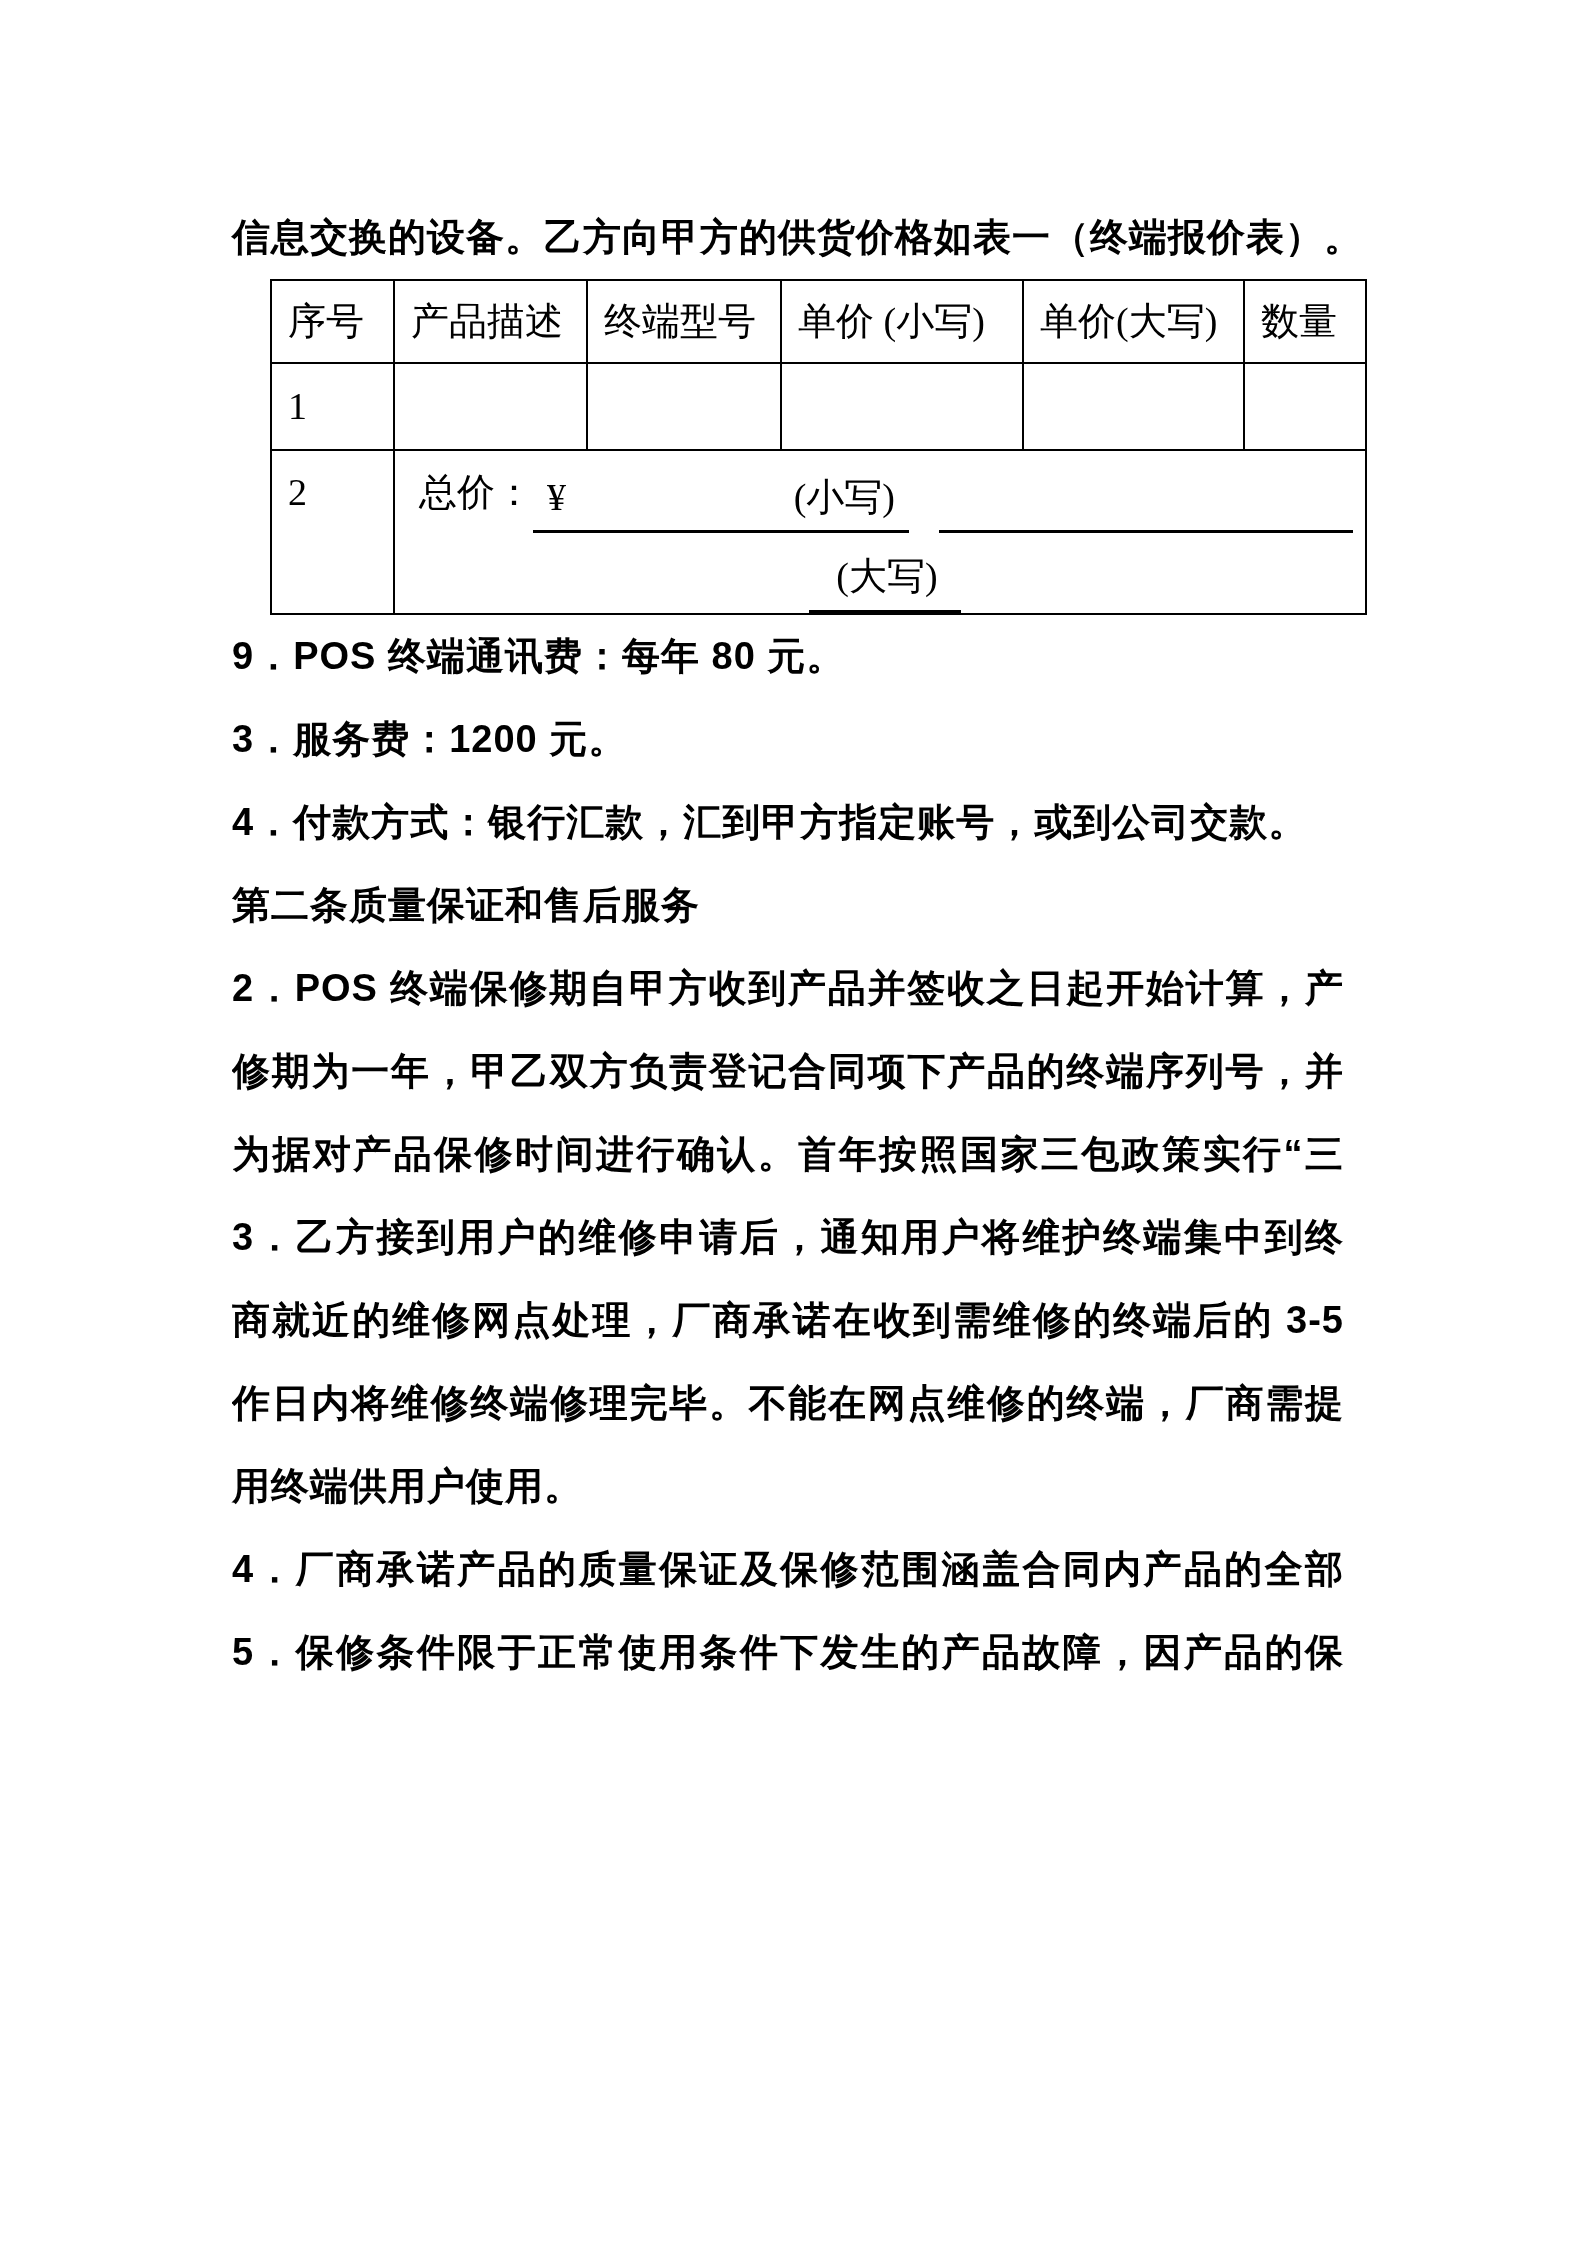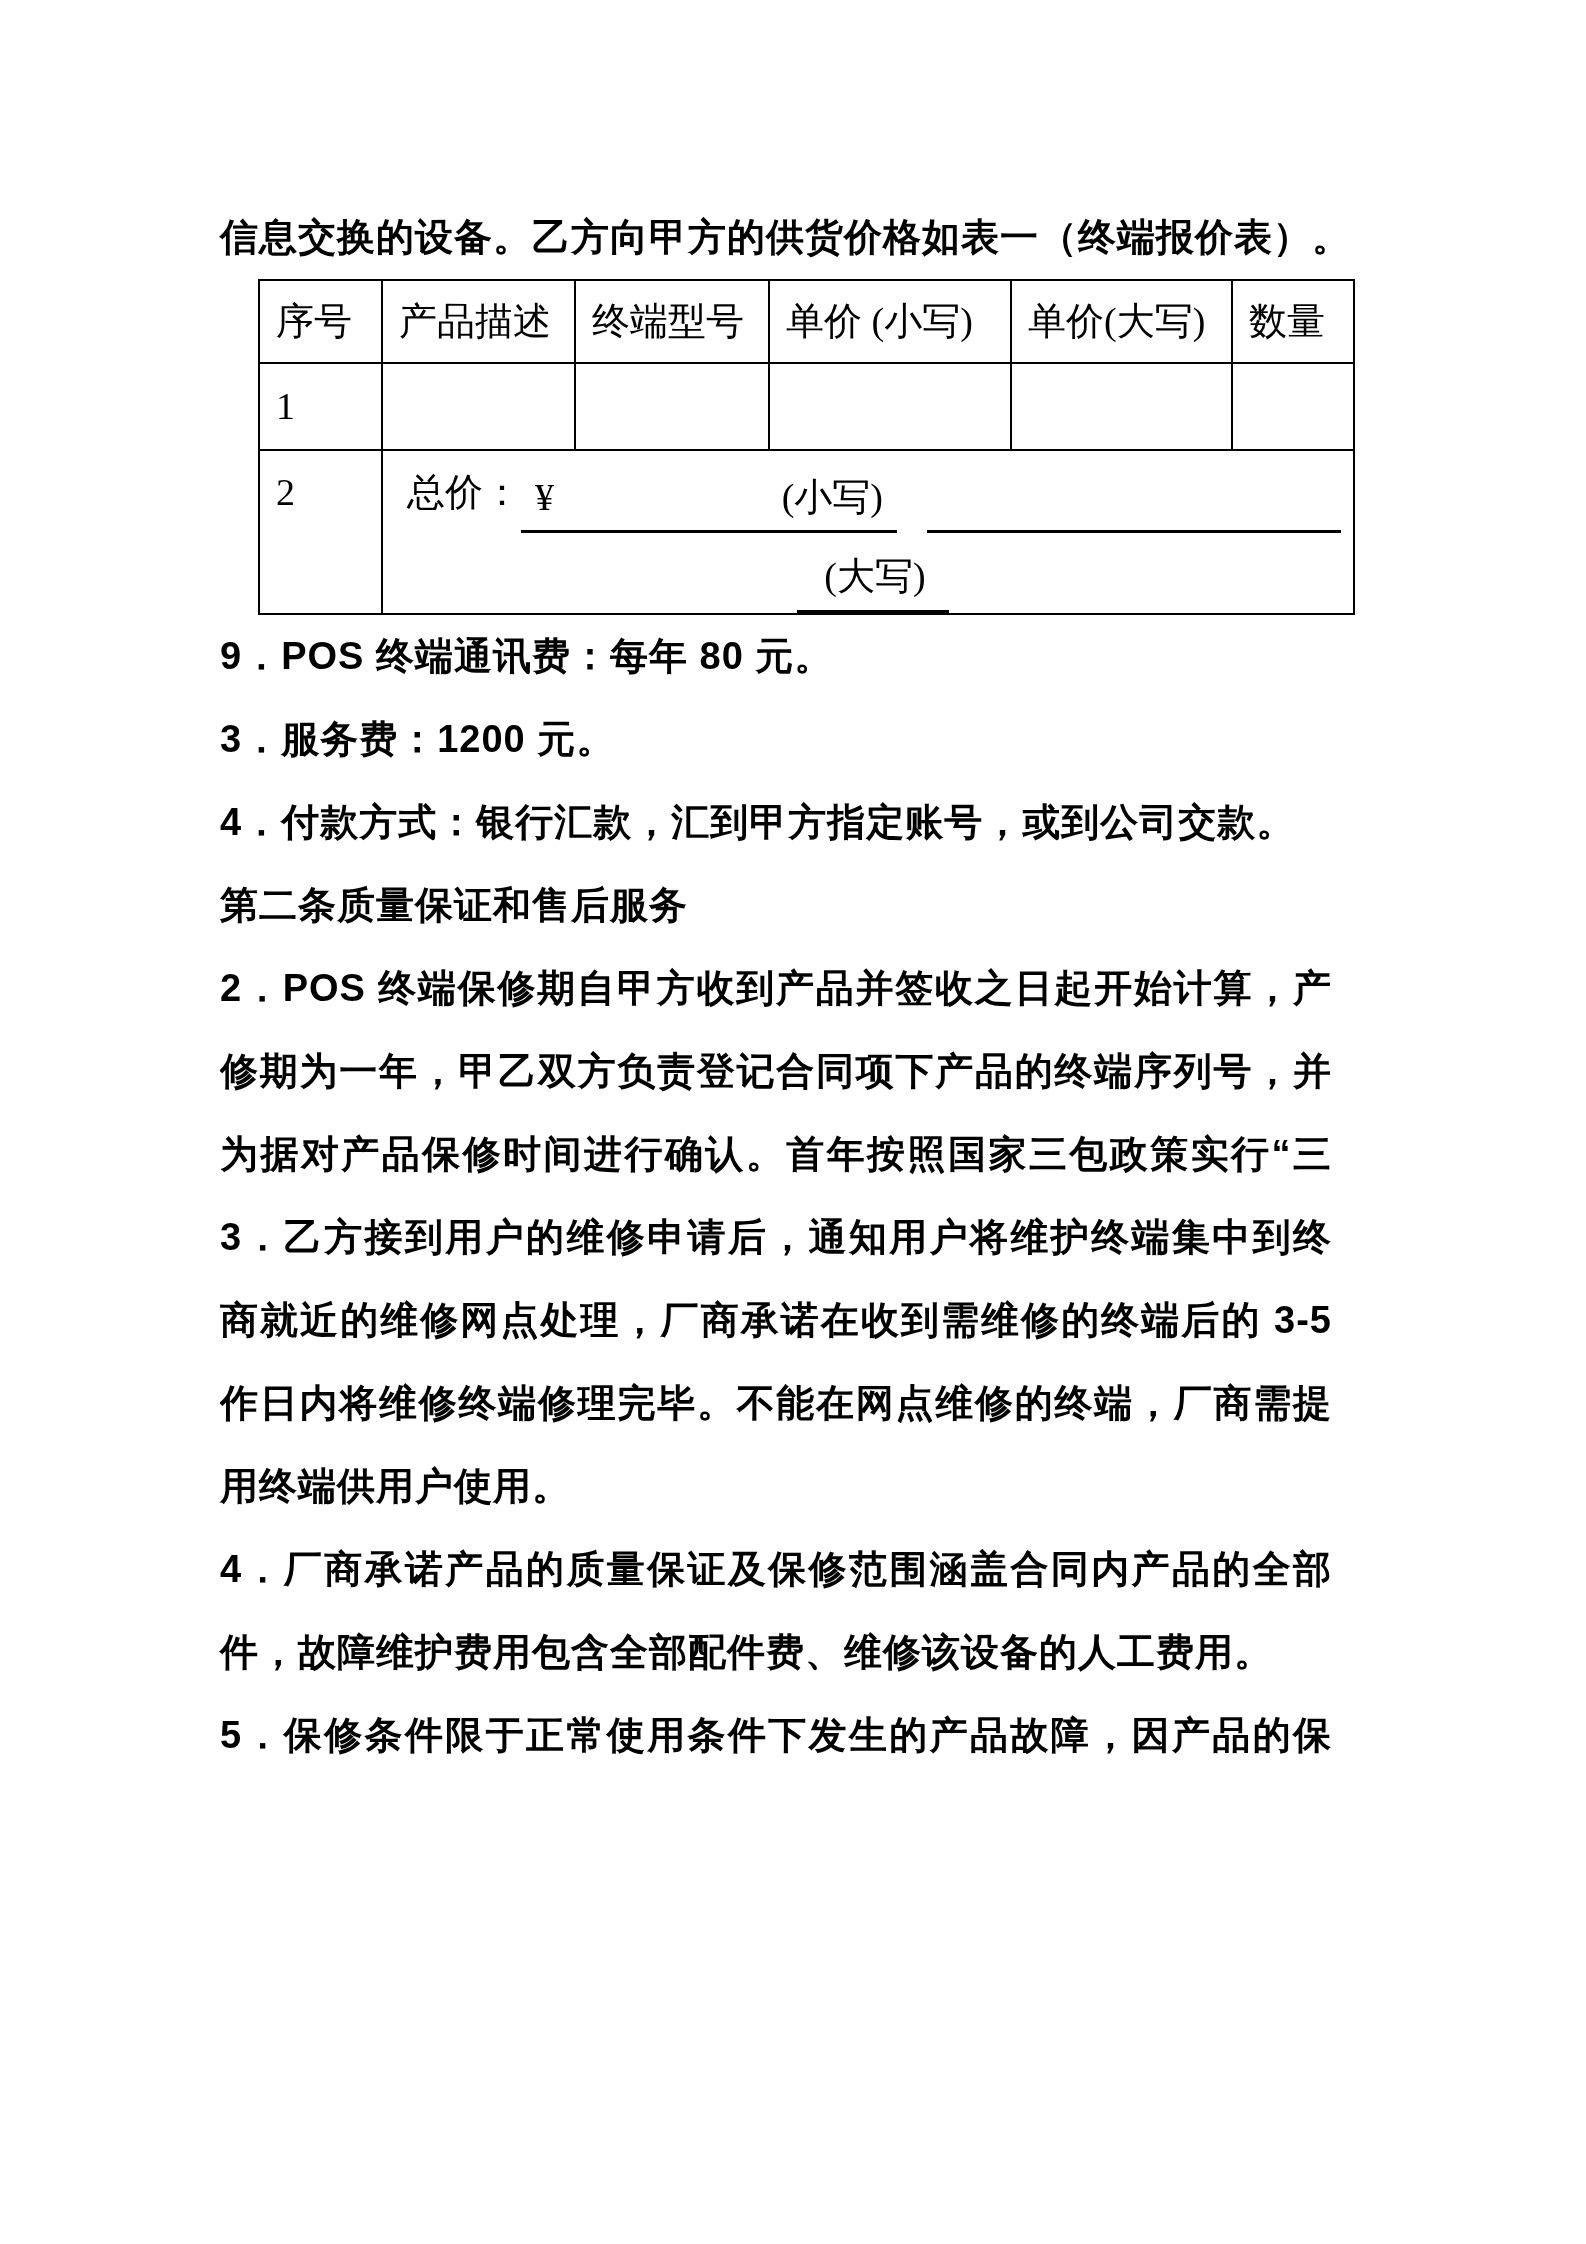--- a/index.html
+++ b/index.html
@@ -3,21 +3,21 @@
 <meta charset="utf-8">
 <style>
   html,body{margin:0;padding:0;background:#ffffff;}
   .page{
     position:relative;
     width:1586px;height:2244px;
     background:#ffffff;color:#000;
     overflow:hidden;
   }
   .content{
-    position:absolute;left:220px;top:196px;width:1112px;
+    position:absolute;left:232px;top:196px;width:1112px;
   }
   
   .bline{
     height:83px;line-height:83px;
     font-family:"Liberation Sans","DejaVu Sans",sans-serif;
     font-weight:700;font-size:38px;
     white-space:nowrap;overflow:visible;
     letter-spacing:1px;
   }
   .jl{
@@ -125,18 +125,17 @@
       <div class="bline">4．付款方式：银行汇款，汇到甲方指定账号，或到公司交款。</div>
       <div class="bline serif-h">第二条质量保证和售后服务</div>
       <div class="bline jl">2．POS 终端保修期自甲方收到产品并签收之日起开始计算，产品保</div>
       <div class="bline jl">修期为一年，甲乙双方负责登记合同项下产品的终端序列号，并以此</div>
       <div class="bline jl">为据对产品保修时间进行确认。首年按照国家三包政策实行“三包”，</div>
       <div class="bline jl">3．乙方接到用户的维修申请后，通知用户将维护终端集中到终端厂</div>
       <div class="bline jl">商就近的维修网点处理，厂商承诺在收到需维修的终端后的 3-5 个工</div>
       <div class="bline jl">作日内将维修终端修理完毕。不能在网点维修的终端，厂商需提供备</div>
       <div class="bline">用终端供用户使用。</div>
       <div class="bline jl">4．厂商承诺产品的质量保证及保修范围涵盖合同内产品的全部零部</div>
-      <div class="bline">件，故障维护费用包含全部配件费、维修该设备的人工费用。</div>
       <div class="bline jl">5．保修条件限于正常使用条件下发生的产品故障，因产品的保管不</div>
     </div>
 
   </div>
 </div>
 
 </body></html>

